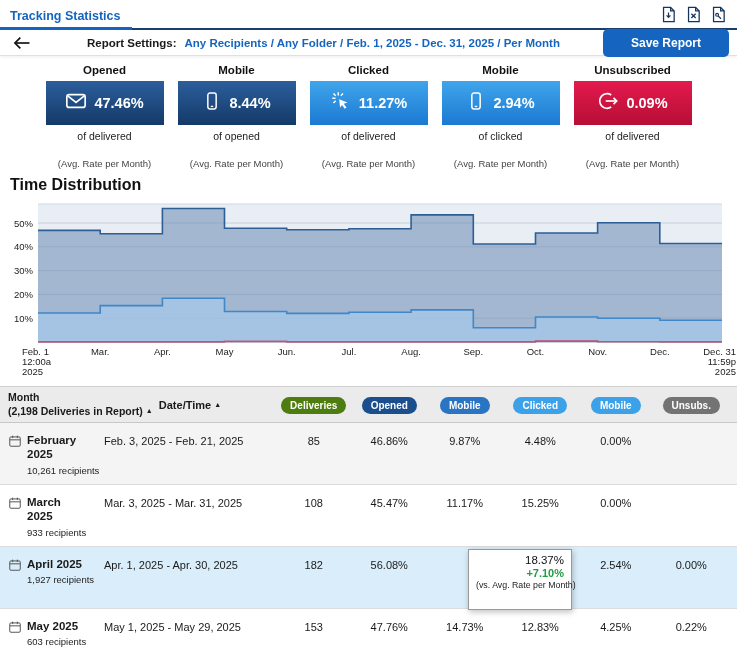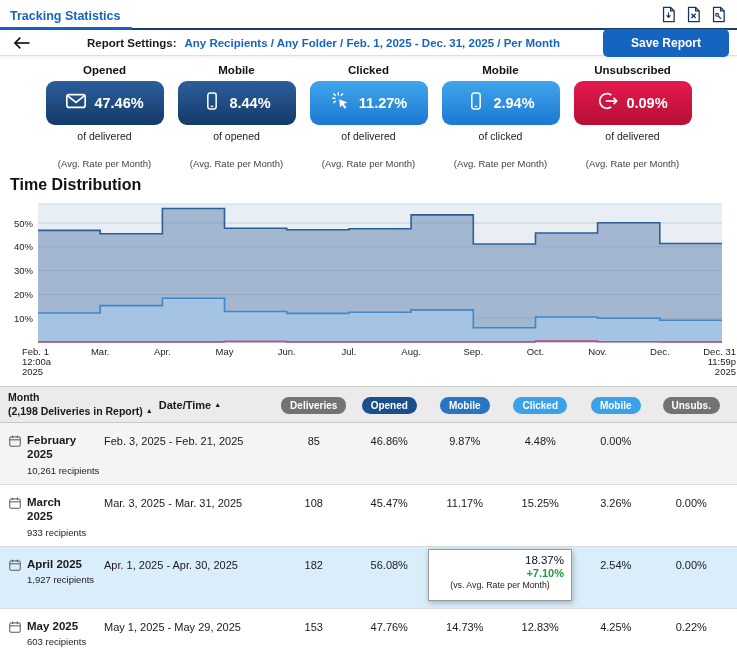--- a/index.html
+++ b/index.html
@@ -23,21 +23,21 @@
   .settings-label { color:#1a1a1a; font-weight:700; margin-right:2px; }
   .set-link { color:#1565c0; font-weight:700; cursor:pointer; }
   .sep { color:#1565c0; font-weight:700; }
   .save-btn { background:#1565c0; color:#fff; font-weight:700; font-size:12px;
     border:none; border-radius:5px; padding:7px 28px; margin-right:8px; cursor:pointer; }
 
   
   .cards { display:flex; justify-content:center; gap:14px; padding:8px 0 4px; }
   .card-block { width:118px; text-align:center; }
   .card-title { font-size:11.5px; font-weight:700; color:#111; margin-bottom:5px; }
-  .card-pill { height:44px; border-radius:9px; display:flex; align-items:center;
+  .card-pill { height:44px; border-radius:0; display:flex; align-items:center;
     justify-content:center; gap:7px; cursor:pointer; }
   .card-pill.navy { background:linear-gradient(180deg,#2c5e9c,#143a68); }
   .card-pill.blue { background:linear-gradient(180deg,#40a5eb,#1b79d2); }
   .card-pill.red  { background:linear-gradient(180deg,#e41a4d,#b60e36); }
   .card-value { color:#fff; font-weight:700; font-size:14.5px; }
   .card-sub1 { font-size:10.5px; color:#222; margin-top:5px; }
   .card-sub2 { font-size:9.5px; color:#444; margin-top:16px; }
 
   
   .chart-title { font-size:16px; font-weight:700; color:#111; padding-left:10px; margin:3px 0 2px; }
@@ -58,22 +58,22 @@
   .trow.alt { background:#f4f4f4; }
   .trow.hl  { background:#d9edfa; }
   .cell { font-size:11px; color:#1a1a1a; }
   .mcell { display:flex; gap:5px; padding-top:10px; }
   .cal { flex:0 0 auto; margin-top:1px; }
   .mname { font-weight:700; font-size:11.5px; display:block; line-height:1.25; max-width:62px; }
   .mrec { font-size:9.5px; display:block; margin-top:3px; color:#222; }
   .dcell { padding-top:12px; }
   .ncell { text-align:center; padding-top:12px; }
   .ccell { position:relative; }
-  .tooltip { position:absolute; top:2px; right:6px; width:144px; background:#fff;
-    border:1px solid #999; box-shadow:1px 2px 6px rgba(0,0,0,.25); padding:4px 7px 10px; z-index:5; }
+  .tooltip { position:absolute; top:2px; right:6px; width:104px; background:#fff;
+    border:1px solid #999; box-shadow:1px 2px 6px rgba(0,0,0,.25); padding:4px 7px 19px; z-index:5; }
   .tv { text-align:right; font-size:11.5px; color:#111; }
   .td { text-align:right; font-size:11px; font-weight:700; color:#1f9e40; margin-top:1px; }
   .tn { text-align:center; font-size:8.8px; color:#222; margin-top:1px; white-space:nowrap; }
   .partial-row { height:14px; background:#ececec; border-bottom:1px solid #d5d5d5; }
 </style>
 </head>
 <body>
 
 <header class="tabbar">
   <div class="tab">Tracking Statistics</div>
@@ -240,21 +240,21 @@
 <div class="table">
   <div class="thead" id="thead-row">
     <div class="month-header" style="grid-column: 1;">
       <span>Month</span><br>
       <span>(2,198 Deliveries in Report)</span>
       <span class="sort-caret">▲</span>
       
     </div>
 
   <div class="dt-header"><span>Date/Time </span><span class="sort-caret">▲</span></div>
-      <div class="badge-cell"><span class="badge" style="background: #737373; border-radius: 8px;">Deliveries</span></div>
+      <div class="badge-cell"><span class="badge" style="background: #4d7c0f;">Deliveries</span></div>
       <div class="badge-cell"><span class="badge" style="background: rgb(26, 78, 140);">Opened</span></div>
       <div class="badge-cell"><span class="badge" style="background: rgb(42, 116, 196);">Mobile</span></div>
       <div class="badge-cell"><span class="badge" style="background: rgb(59, 161, 233);">Clicked</span></div>
       <div class="badge-cell"><span class="badge" style="background: rgb(59, 161, 233);">Mobile</span></div>
       <div class="badge-cell"><span class="badge" style="background: #737373;">Unsubs.</span></div>
     </div>
   <div id="table-body">
       <div class="trow alt">
         <div class="cell mcell">
           <span class="cal"><svg viewBox="0 0 24 24" width="14" height="14">
@@ -282,21 +282,20 @@
           <span>
             <span class="mname">March 2025</span>
             <span class="mrec">933 recipients</span>
           </span>
         </div>
         <div class="cell dcell">Mar. 3, 2025 - Mar. 31, 2025</div>
         <div class="cell ncell">108</div>
         <div class="cell ncell">45.47%</div>
         <div class="cell ncell">11.17%</div>
         <div class="cell ncell ccell">15.25%</div>
-        <div class="cell ncell">3.26%</div>
         <div class="cell ncell">0.00%</div>
       </div>
       <div class="trow hl">
         <div class="cell mcell">
           <span class="cal"><svg viewBox="0 0 24 24" width="14" height="14">
               <rect x="3" y="5" width="18" height="16" rx="2" fill="none" stroke="#555" stroke-width="1.7"></rect>
               <path d="M3 10h18M8 2.8V7M16 2.8V7" fill="none" stroke="#555" stroke-width="1.7"></path>
             </svg></span>
           <span>
             <span class="mname">April 2025</span>

